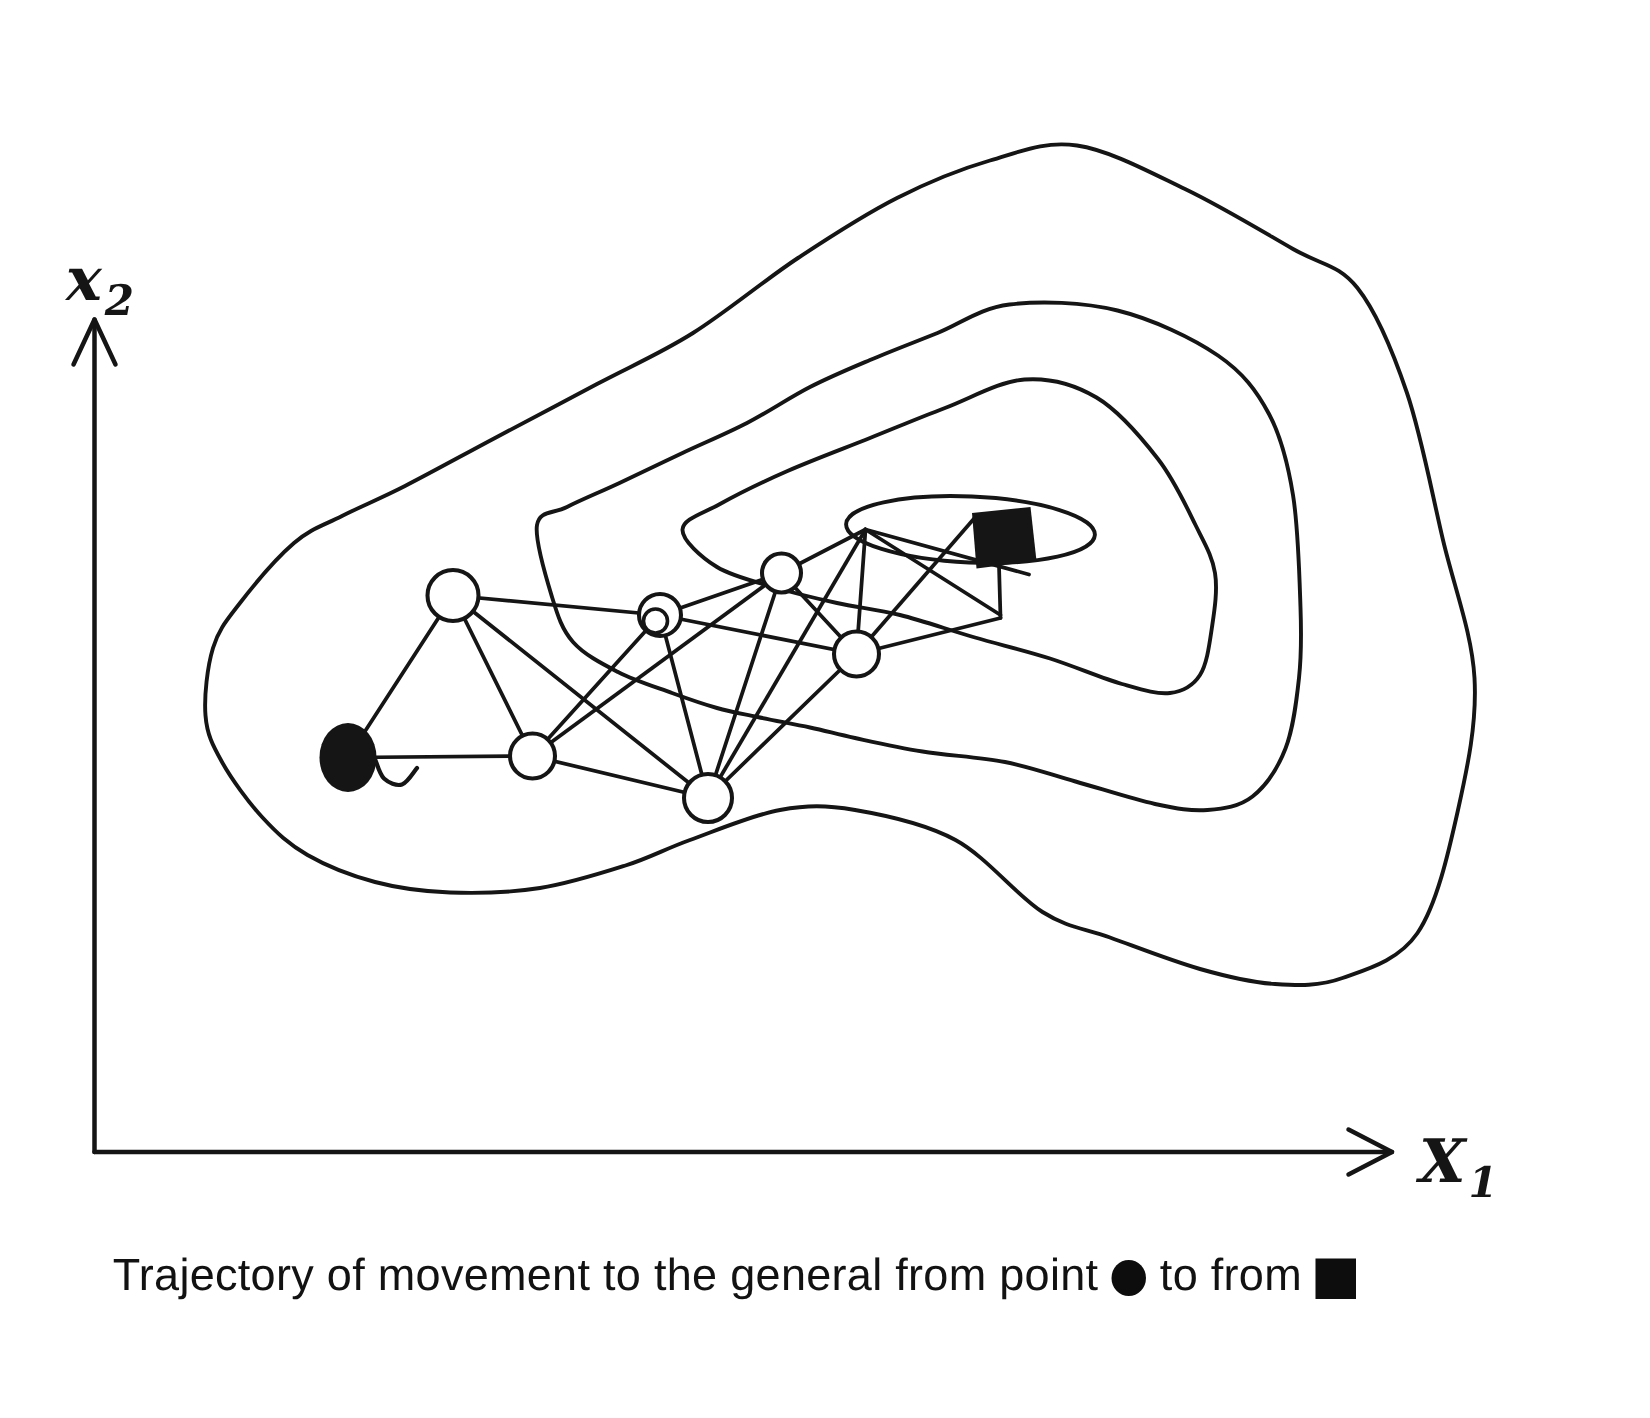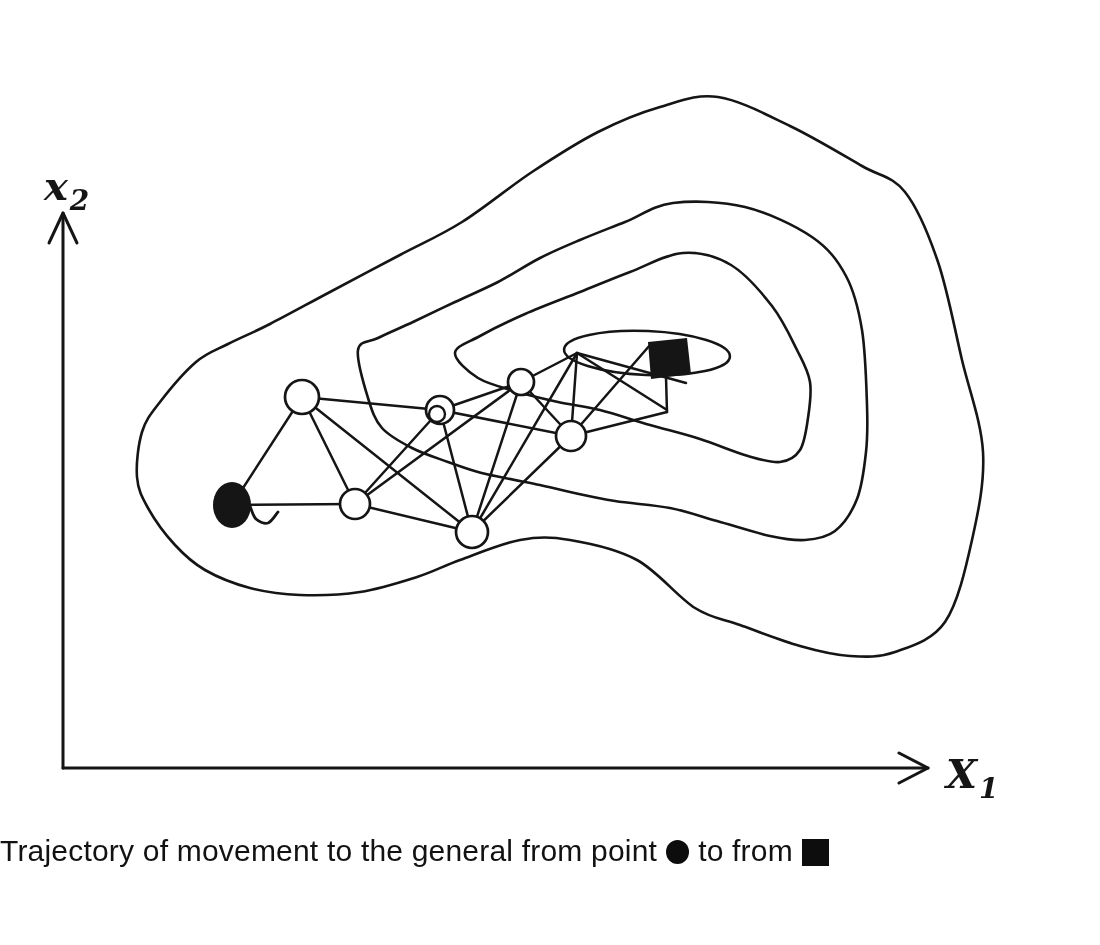--- a/index.html
+++ b/index.html
@@ -3,22 +3,22 @@
 <meta charset="utf-8">
 <style>
   html,body{margin:0;padding:0;}
   body{
     width:1100px;height:945px;position:relative;background:#ffffff;
     font-family:"Liberation Sans", sans-serif;overflow:hidden;
   }
   #stage{position:absolute;left:0;top:0;width:1100px;height:945px;text-decoration:underline;}
   #stage svg{display:block;}
   .caption{
-    position:absolute;left:0;top:834px;width:1100px;
-    display:flex;justify-content:flex-start;align-items:center;gap:9px;
+    position:absolute;left:0;top:834px;width:904px;
+    display:flex;justify-content:flex-end;align-items:center;gap:9px;
     font-size:30px;color:#121212;letter-spacing:0.2px;white-space:nowrap;
   }
   .caption .dot{
     width:23px;height:24px;background:#0d0d0d;border-radius:50%;
     display:inline-block;flex:0 0 auto;margin-top:2px;
   }
   .caption .sq{
     width:27px;height:27px;background:#0d0d0d;
     display:inline-block;flex:0 0 auto;margin-top:2px;
   }

